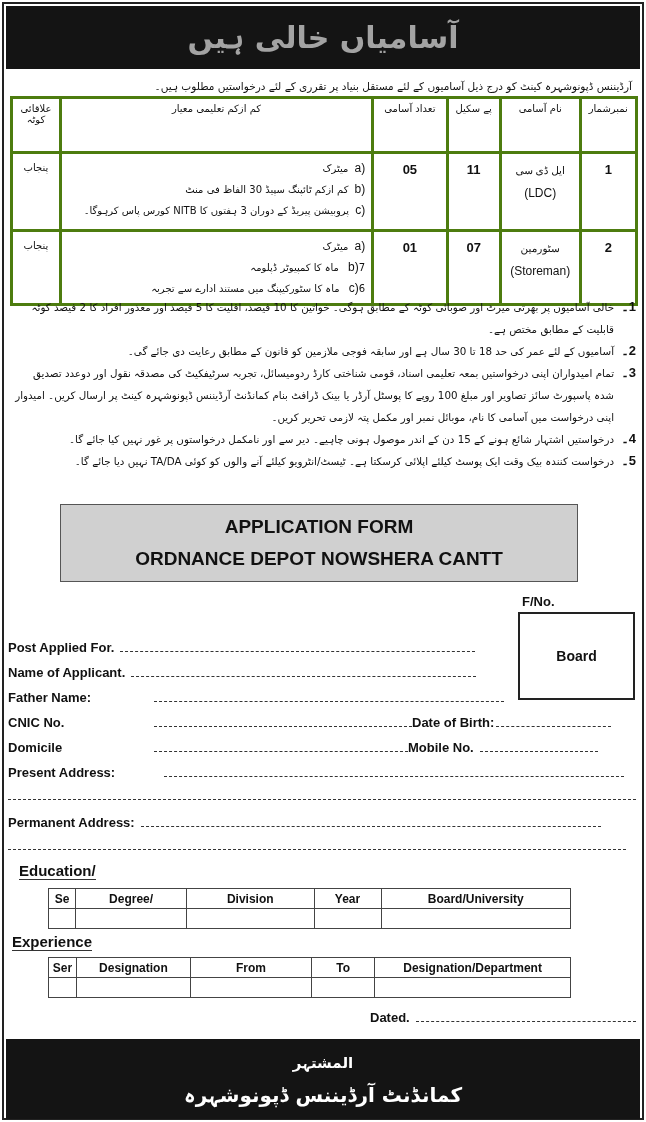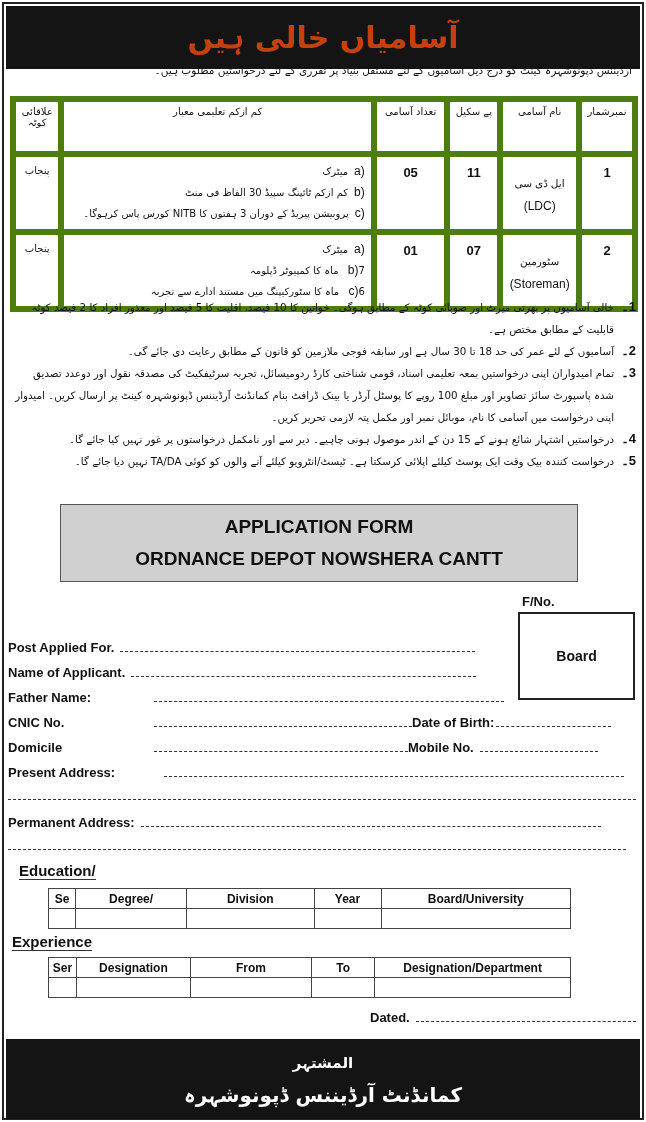--- a/index.html
+++ b/index.html
@@ -1,34 +1,34 @@
 <!DOCTYPE html>
 <html><head>
 <meta charset="utf-8">
 <style>
   * { box-sizing: border-box; margin: 0; padding: 0; }
   html, body { width: 646px; height: 1122px; background: #fff; overflow: hidden; }
   body { font-family: "Liberation Sans", sans-serif; color: #111; position: relative; }
   .page { position: absolute; left: 2px; top: 2px; width: 642px; height: 1118px; border: 2px solid #222; background: #fff; }
   .urdu { font-family: "DejaVu Sans", sans-serif; direction: rtl; }
 
-  .title-bar { position: absolute; left: 2px; top: 2px; width: 634px; height: 63px; background: #141414; color: #c2410c; display: flex; align-items: center; justify-content: center; }
+  .title-bar { position: absolute; left: 2px; top: 2px; width: 634px; height: 63px; background: #141414; color: #a3a3a3; display: flex; align-items: center; justify-content: center; }
   .title-bar .t { font-size: 30px; font-weight: bold; direction: rtl; font-family: "DejaVu Sans", sans-serif; letter-spacing: 1px; }
 
-  .intro { position: absolute; top: 60px; right: 10px; left: 10px; font-size: 10.5px; direction: rtl; }
+  .intro { position: absolute; top: 76px; right: 10px; left: 10px; font-size: 10.5px; direction: rtl; }
 
   table.posts { position: absolute; left: 6px; top: 92px; width: 628px; border-collapse: collapse; font-size: 10.5px; }
-  table.posts th, table.posts td { border: 6px solid #4d7c0f; vertical-align: top; }
+  table.posts th, table.posts td { border: 3px solid #4d7c0f; vertical-align: top; }
   table.posts th { font-weight: normal; height: 55px; padding-top: 4px; text-align: center; direction: rtl; font-family: "DejaVu Sans", sans-serif; font-size: 10px; }
   table.posts td { padding: 4px 3px; text-align: center; }
   table.posts td.num { font-size: 13px; font-weight: bold; padding-top: 8px; }
   table.posts td.edu { text-align: right; direction: rtl; padding-right: 6px; line-height: 20px; font-family: "DejaVu Sans", sans-serif; font-size: 10px; }
   .edu-line { display: block; white-space: nowrap; }
   .edu-line .lt { direction: ltr; unicode-bidi: embed; font-family: "Liberation Sans", sans-serif; font-size: 12px; margin-left: 6px; }
-  .post-name { display: block; font-family: Liberation Sans, sans-serif; font-size: 10.5px; margin-top: 16px; }
+  .post-name { display: block; font-family: Liberation Serif, serif; font-size: 10.5px; margin-top: 6px; }
   .post-en { display: block; font-size: 12px; margin-top: 10px; }
 
   .notes { position: absolute; left: 6px; right: 6px; top: 292px; direction: rtl; text-align: right; font-family: "DejaVu Sans", sans-serif; font-size: 10.3px; line-height: 22px; }
   .note { display: block; padding-right: 22px; position: relative; }
   .note .n { position: absolute; right: 0; top: 0; font-family: "Liberation Sans", sans-serif; font-weight: bold; font-size: 13px; }
 
   .form-banner { position: absolute; left: 56px; top: 500px; width: 518px; height: 78px; background: #d0d0d0; border: 1px solid #555; display: flex; flex-direction: column; align-items: center; justify-content: center; font-weight: bold; font-size: 19px; line-height: 32px; }
 
   .fno { position: absolute; left: 518px; top: 590px; font-weight: bold; font-size: 13px; }
   .photo-box { position: absolute; left: 514px; top: 608px; width: 117px; height: 88px; border: 2px solid #222; display: flex; align-items: center; justify-content: center; font-weight: bold; font-size: 14px; }

